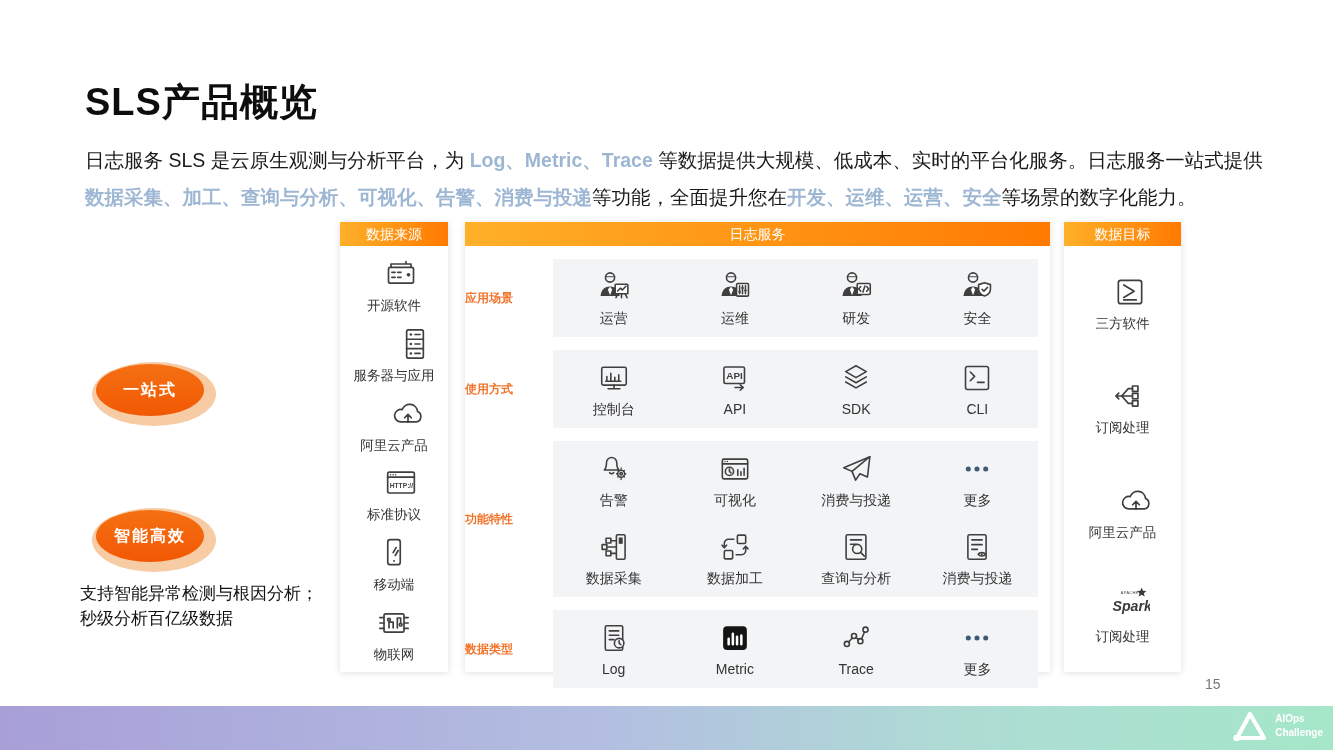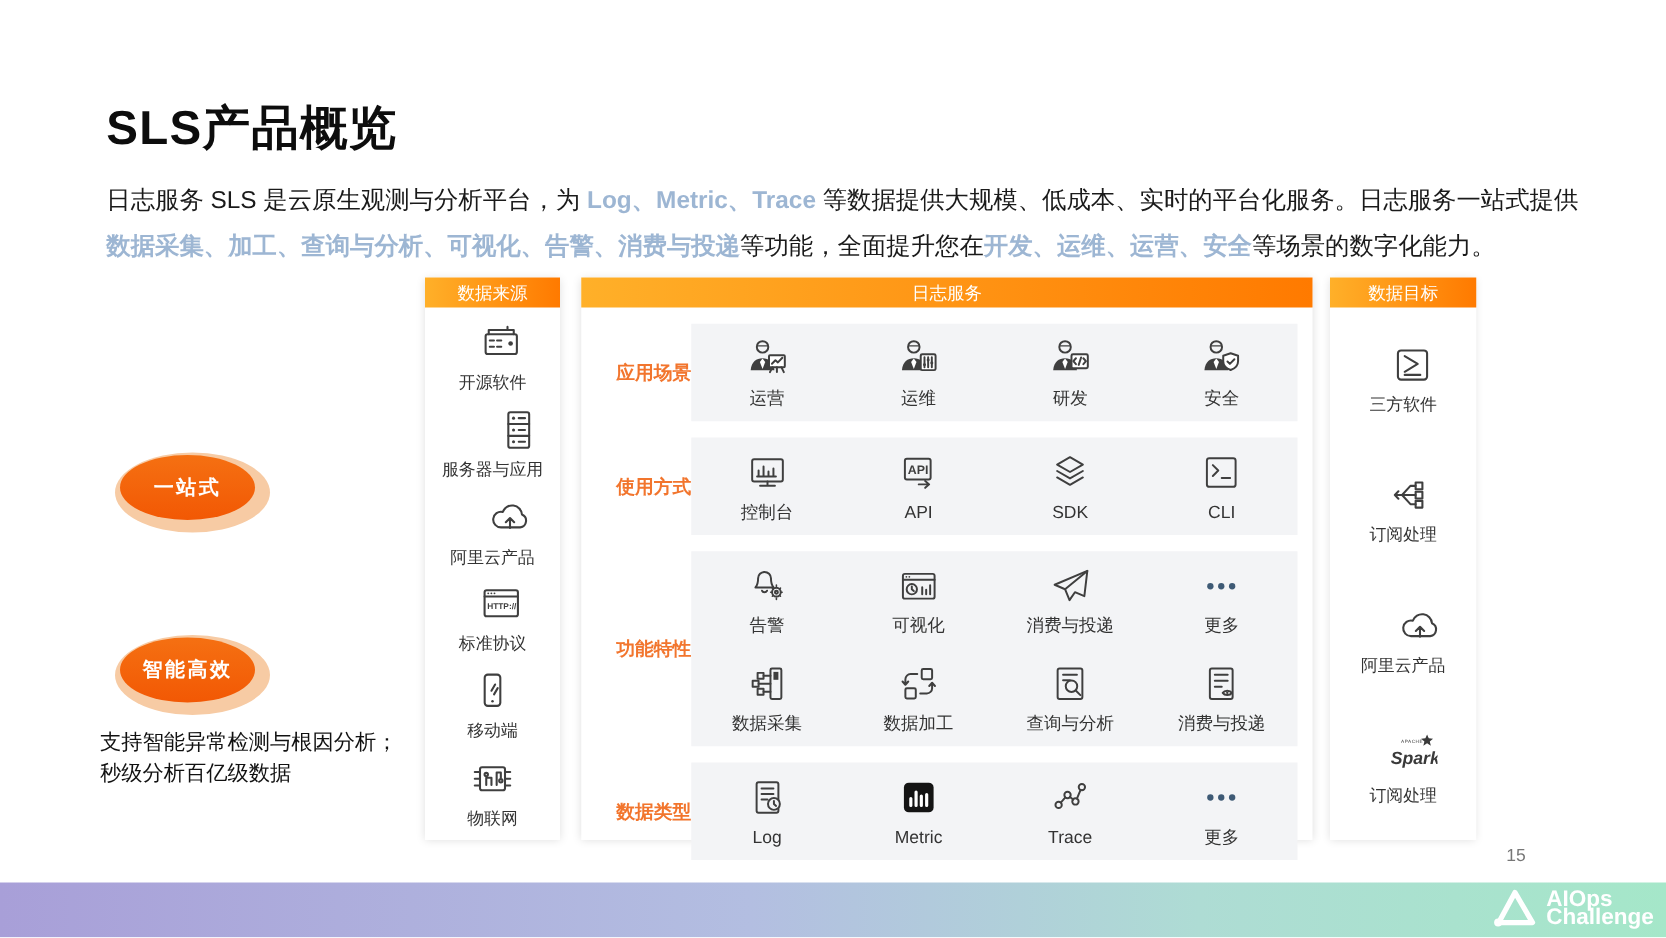--- a/index.html
+++ b/index.html
@@ -28,35 +28,35 @@
   .targets-panel{left:1064px;top:222px;width:117px;height:450px;}
   .service-panel{left:465px;top:222px;width:585px;height:450px;}
 
   .side-list{display:flex;flex-direction:column;justify-content:space-around;align-items:center;height:calc(100% - 24px);padding:4px 0;box-sizing:border-box;}
   .side-cell{display:flex;flex-direction:column;align-items:flex-end;gap:3px;}
   .side-cell .icn{width:40px;height:40px;}
   .side-cell .cell-lbl{font-size:13.5px;color:#333;white-space:nowrap;}
 
   #service-rows{padding-top:0;}
   .srv-row{display:flex;align-items:center;margin:13px 12px 0 0;}
-  .row-label{width:88px;flex:none;text-align:right;color:#F2752D;font-weight:bold;font-size:15px;}
+  .row-label{width:88px;flex:none;text-align:left;color:#F2752D;font-weight:bold;font-size:12px;}
   .band{flex:1;background:#F3F4F6;display:flex;flex-direction:column;justify-content:center;gap:18px;padding:9px 0;}
   .line{display:flex;}
   .cell{width:25%;display:flex;flex-direction:column;align-items:center;gap:4px;}
   .cell .icn{width:38px;height:38px;}
   .cell .cell-lbl{font-size:14px;color:#333;white-space:nowrap;}
   .icn svg{width:100%;height:100%;display:block;}
 
   .page-num{position:absolute;left:1205px;top:676px;font-size:14px;color:#777;}
 
   .footer{position:absolute;left:0;bottom:0;width:1333px;height:44px;
     background:linear-gradient(90deg,#A89FD8 0%,#B3BEE1 45%,#AEDCD4 72%,#A5E7C9 100%);}
   .logo{position:absolute;right:10px;top:4px;display:flex;align-items:center;gap:7px;}
   .logo-tri{width:36px;height:32px;display:block;}
-  .logo-text{color:#fff;font-weight:bold;font-size:18px;line-height:14px;}
+  .logo-text{color:#fff;font-weight:bold;font-size:10px;line-height:14px;}
 </style>
 </head>
 <body>
 
 <div class="slide">
 
   <div class="title">SLS产品概览</div>
 
   <p class="intro"><span>日志服务 SLS 是云原生观测与分析平台，为 </span><span class="hl">Log、Metric、Trace</span><span> 等数据提供大规模、低成本、实时的平台化服务。日志服务一站式提供</span><br><span class="hl">数据采集、加工、查询与分析、可视化、告警、消费与投递</span><span>等功能，全面提升您在</span><span class="hl">开发、运维、运营、安全</span><span>等场景的数字化能力。</span></p>
 

